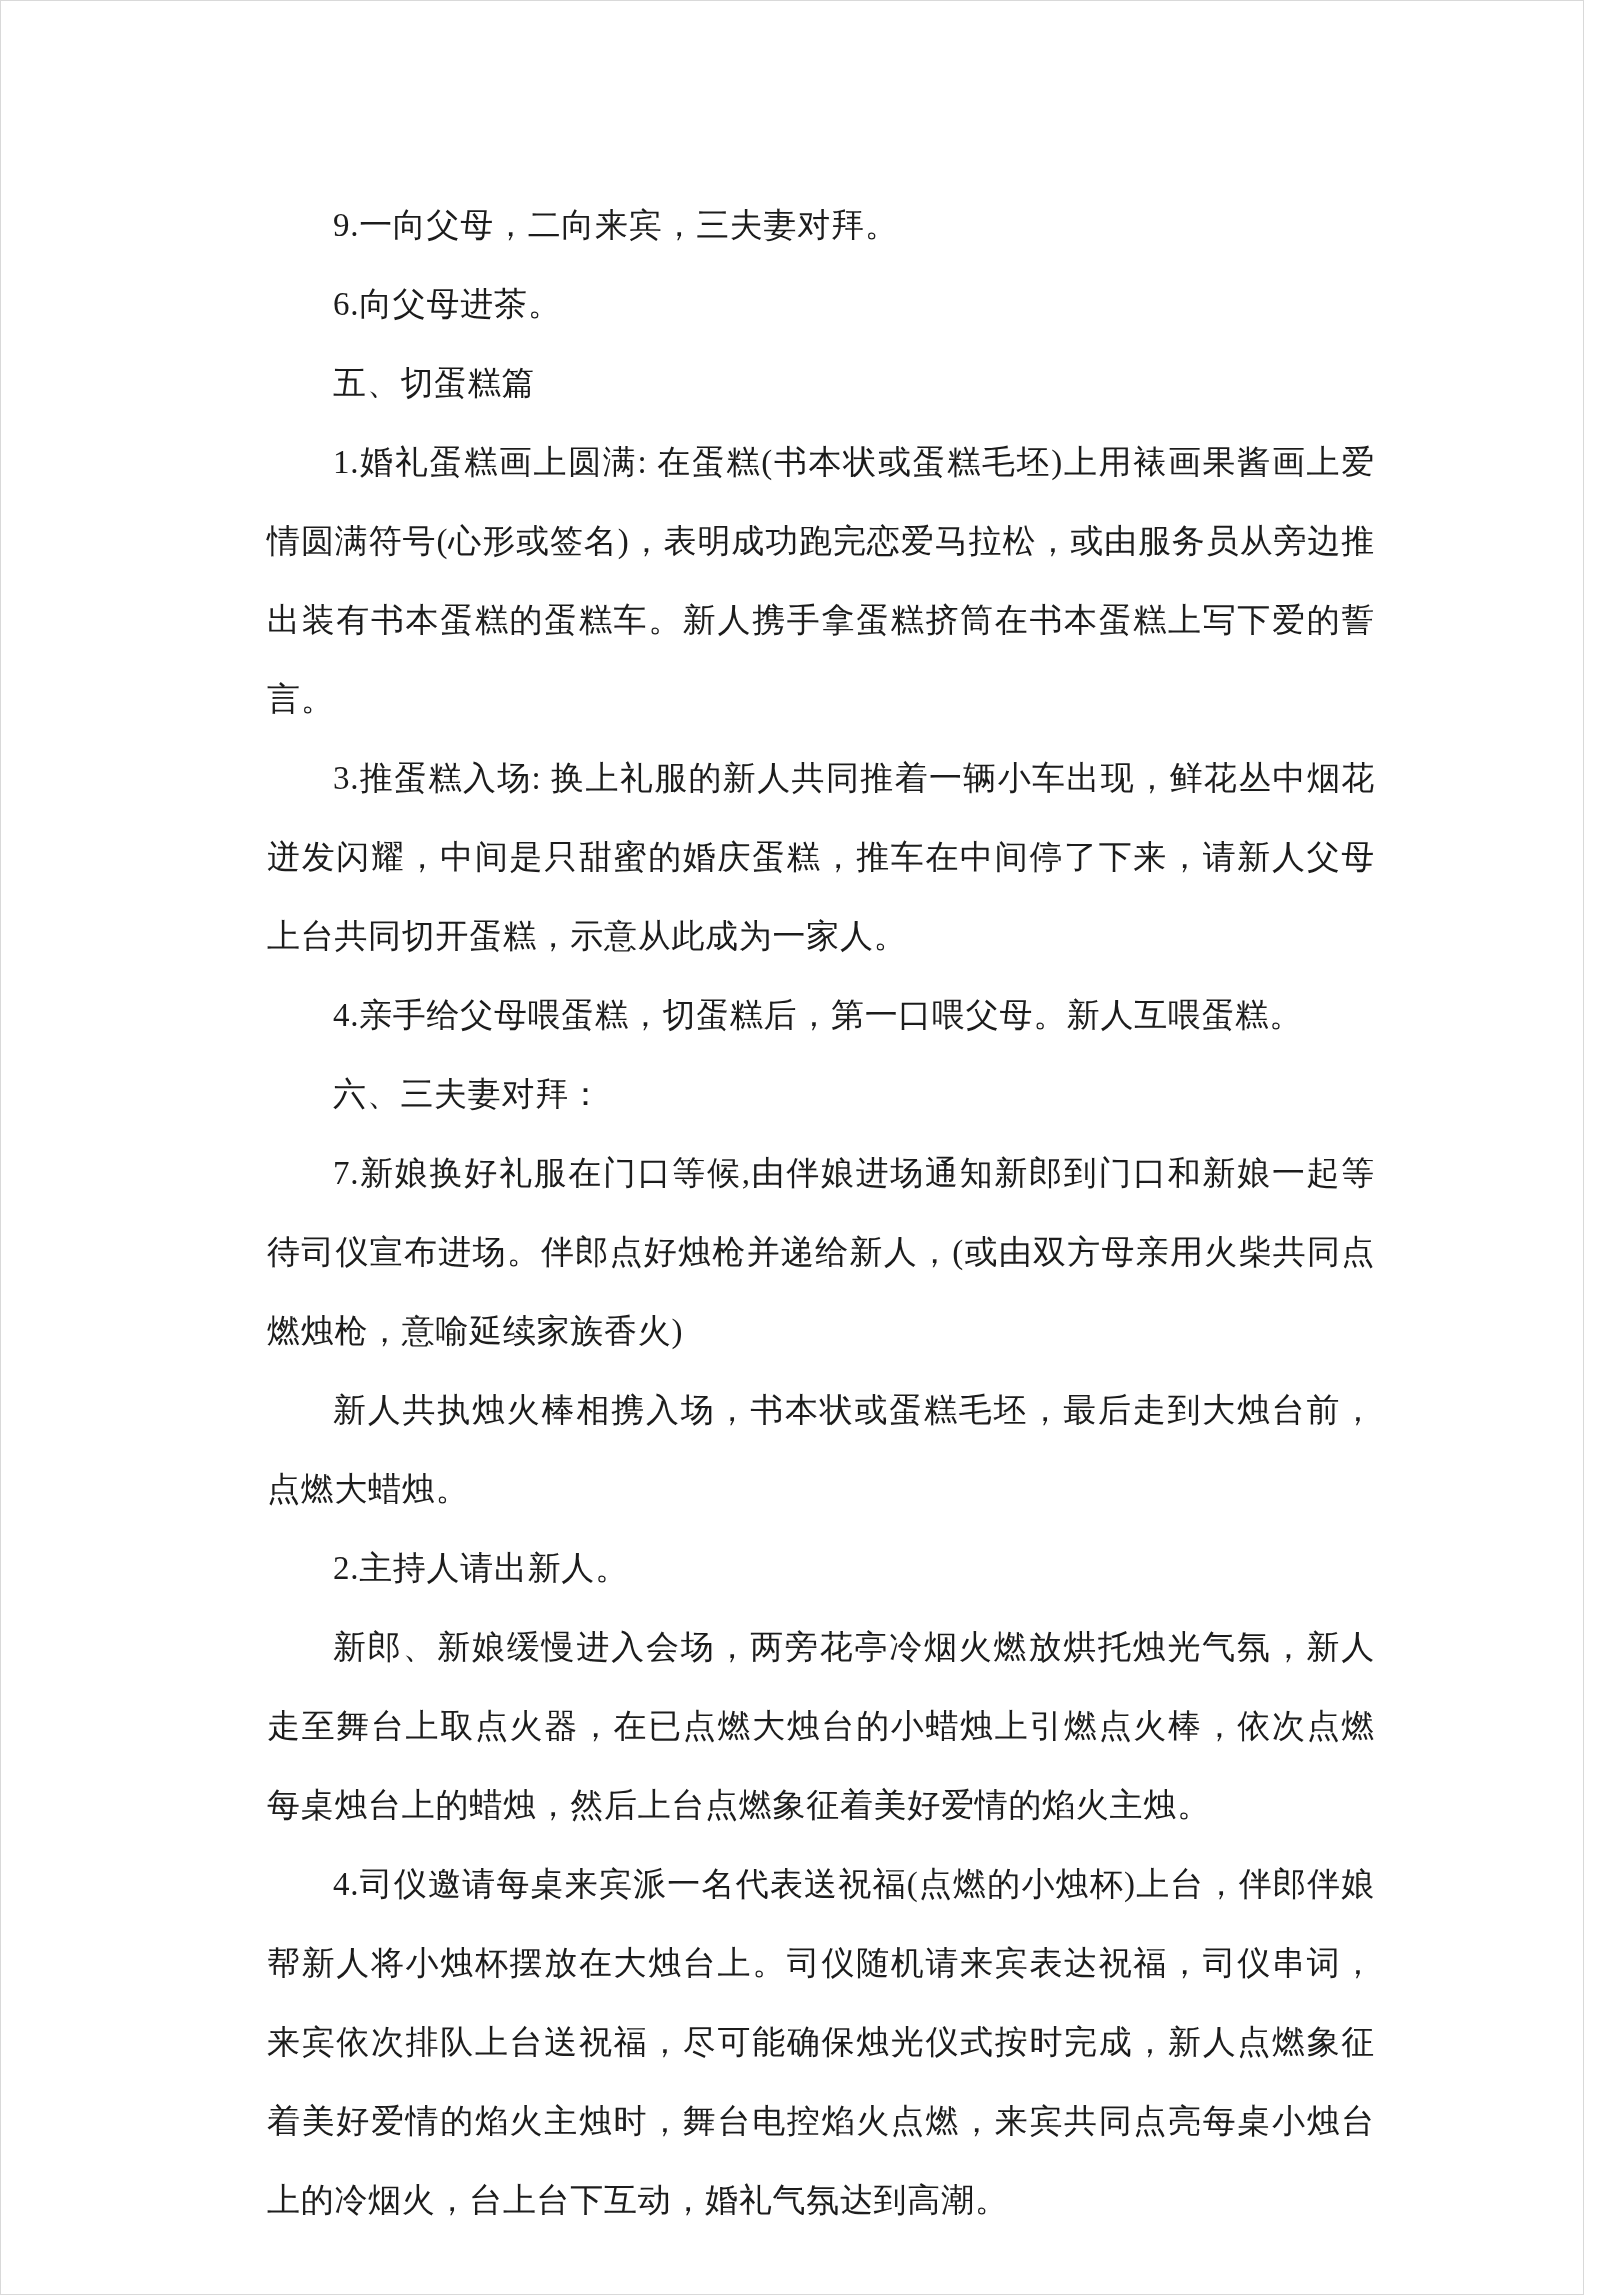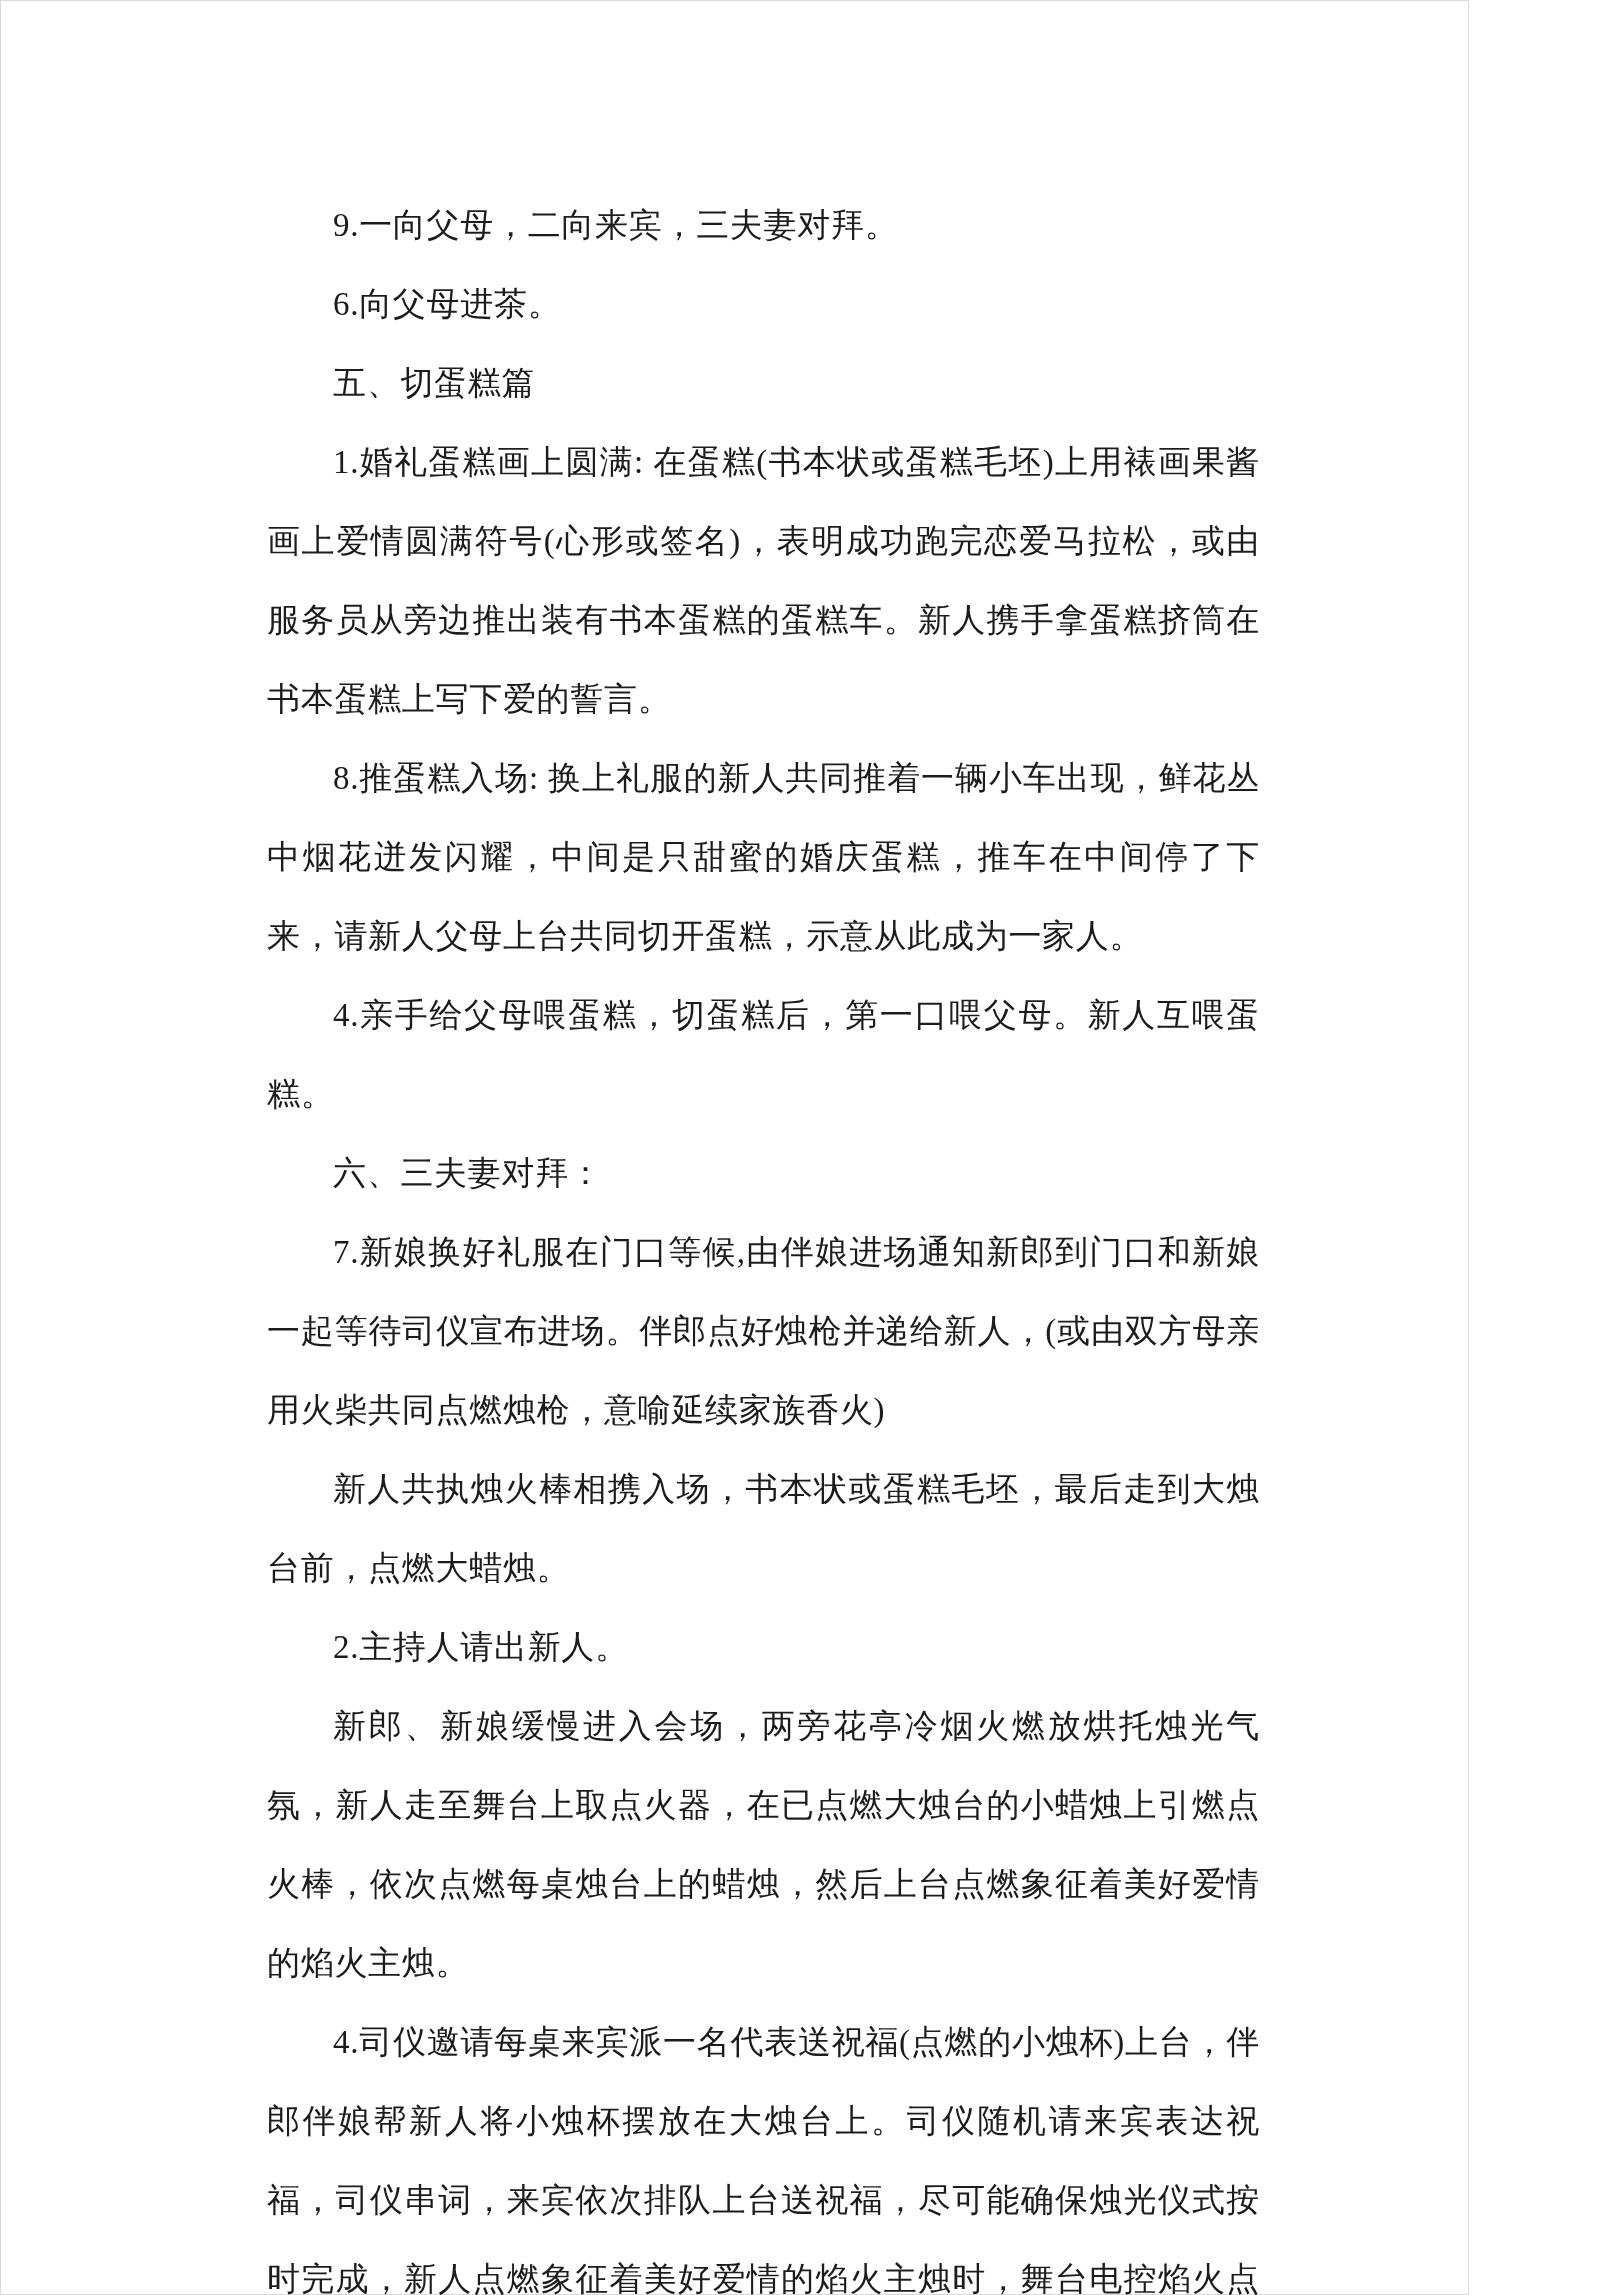--- a/index.html
+++ b/index.html
@@ -6,21 +6,21 @@
     html, body {
       background: #ffffff;
     }
     body {
       width: 1623px;
       height: 2295px;
       position: relative;
       font-family: "Liberation Serif", "DejaVu Serif", serif;
     }
     .page {
-      width: 1469px;
+      width: 1584px;
       height: 2295px;
       background: #ffffff;
       border: 0.7px solid #d9d9d9;
       position: relative;
     }
     .content {
       position: absolute;
       top: 185px;
       left: 266px;
       right: 208px;
@@ -38,21 +38,21 @@
   </style>
 </head>
 <body>
 
 <div class="page">
   <div class="content">
     <p>9.一向父母，二向来宾，三夫妻对拜。</p>
     <p>6.向父母进茶。</p>
     <p>五、切蛋糕篇</p>
     <p>1.婚礼蛋糕画上圆满: 在蛋糕(书本状或蛋糕毛坯)上用裱画果酱画上爱情圆满符号(心形或签名)，表明成功跑完恋爱马拉松，或由服务员从旁边推出装有书本蛋糕的蛋糕车。新人携手拿蛋糕挤筒在书本蛋糕上写下爱的誓言。</p>
-    <p>8.推蛋糕入场: 换上礼服的新人共同推着一辆小车出现，鲜花丛中烟花迸发闪耀，中间是只甜蜜的婚庆蛋糕，推车在中间停了下来，请新人父母上台共同切开蛋糕，示意从此成为一家人。</p>
+    <p>3.推蛋糕入场: 换上礼服的新人共同推着一辆小车出现，鲜花丛中烟花迸发闪耀，中间是只甜蜜的婚庆蛋糕，推车在中间停了下来，请新人父母上台共同切开蛋糕，示意从此成为一家人。</p>
     <p>4.亲手给父母喂蛋糕，切蛋糕后，第一口喂父母。新人互喂蛋糕。</p>
     <p>六、三夫妻对拜：</p>
     <p>7.新娘换好礼服在门口等候,由伴娘进场通知新郎到门口和新娘一起等待司仪宣布进场。伴郎点好烛枪并递给新人，(或由双方母亲用火柴共同点燃烛枪，意喻延续家族香火)</p>
     <p>新人共执烛火棒相携入场，书本状或蛋糕毛坯，最后走到大烛台前，点燃大蜡烛。</p>
     <p>2.主持人请出新人。</p>
     <p>新郎、新娘缓慢进入会场，两旁花亭冷烟火燃放烘托烛光气氛，新人走至舞台上取点火器，在已点燃大烛台的小蜡烛上引燃点火棒，依次点燃每桌烛台上的蜡烛，然后上台点燃象征着美好爱情的焰火主烛。</p>
     <p>4.司仪邀请每桌来宾派一名代表送祝福(点燃的小烛杯)上台，伴郎伴娘帮新人将小烛杯摆放在大烛台上。司仪随机请来宾表达祝福，司仪串词，来宾依次排队上台送祝福，尽可能确保烛光仪式按时完成，新人点燃象征着美好爱情的焰火主烛时，舞台电控焰火点燃，来宾共同点亮每桌小烛台上的冷烟火，台上台下互动，婚礼气氛达到高潮。</p>
   </div>
 </div>
 

